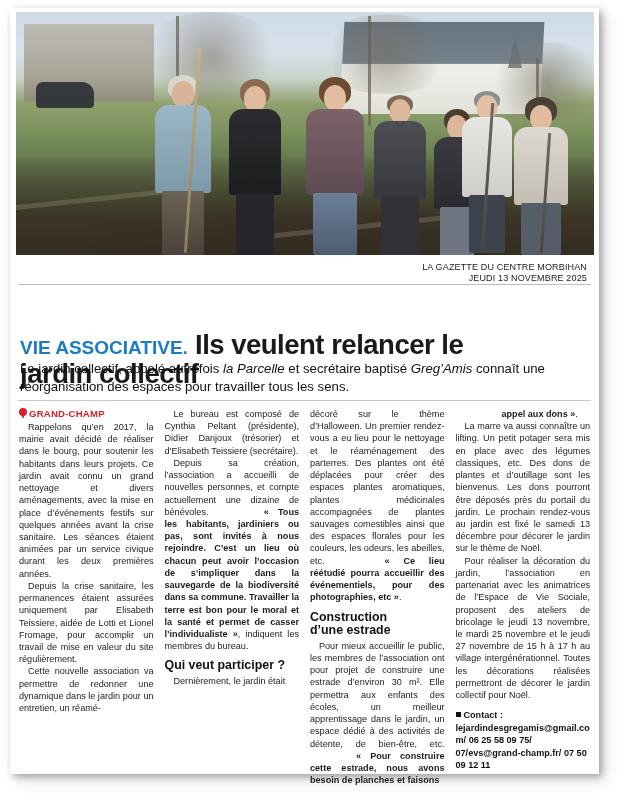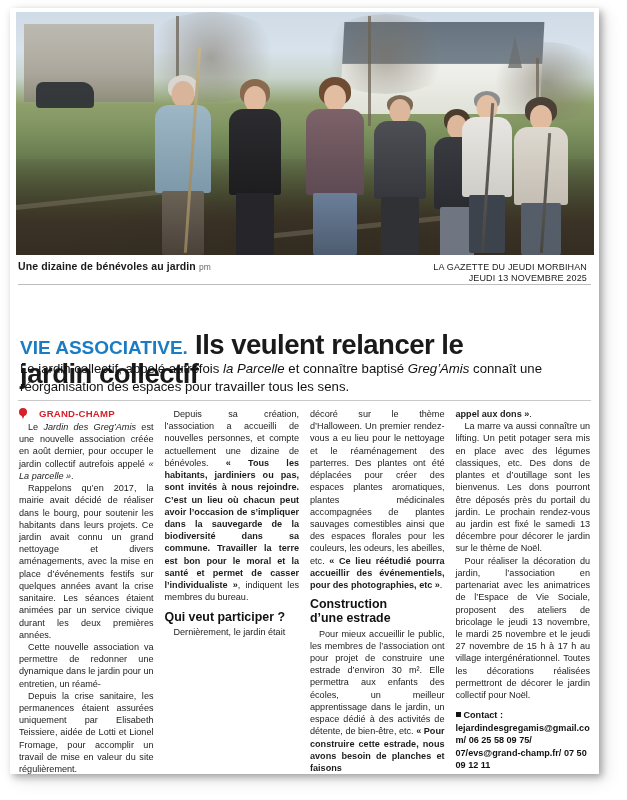--- a/index.html
+++ b/index.html
@@ -158,25 +158,25 @@
     margin: 0;
     font-size: 9.1px;
     line-height: 1.345;
     text-align: justify;
     color: #1c1c1c;
     text-indent: 9px;
     hyphens: auto;
   }
   .col p.noind { text-indent: 0; }
   .col p i { font-style: italic; }
-  .col p b, .col p strong { font-weight: bold; }
+  .col p b, .col p strong { font-weight: bold; margin-left: 46px; }
 
   .loc {
     font-size: 9.6px; font-weight: bold; color: #d6202a;
-    letter-spacing: .2px; margin: 0 0 2px 0; display: flex; align-items: center; gap: 12px;
+    letter-spacing: .2px; margin: 0 0 2px 0; display: flex; align-items: center; gap: 2px;
   }
   .pin { display: inline-block; width: 8px; height: 11px; position: relative; }
   .pin::before {
     content: ""; position: absolute; left: 0; top: 0;
     width: 8px; height: 8px; border-radius: 50% 50% 50% 50%;
     background: #d6202a;
   }
   .pin::after {
     content: ""; position: absolute; left: 2px; top: 6px;
     width: 0; height: 0;
@@ -272,56 +272,52 @@
       <div class="person" style="left:492px;width:66px;height:158px;">
         <div class="p-hair" style="top:0;width:32px;height:26px;background:#4a4036;"></div>
         <div class="p-head" style="top:8px;width:22px;height:26px;background:#e0bb9f;"></div>
         <div class="p-body" style="top:30px;width:54px;height:78px;background:linear-gradient(to bottom,#ded9d0,#c3bdb3);"></div>
         <div class="p-legs" style="top:106px;width:40px;height:52px;background:#555d68;"></div>
       </div>
       <div class="tool dark" style="left:528px;height:120px;"></div>
     </div>
   </div>
 
-  <div class="caption">
-    <span>Une dizaine de bénévoles au jardin</span>
-    <span class="credit">pm</span>
-  </div>
 
   <div class="masthead">
-    <div class="mh-line">LA GAZETTE DU JEUDI MORBIHAN</div>
+    <div class="mh-line">LA GAZETTE DU CENTRE MORBIHAN</div>
     <div class="mh-line">JEUDI 13 NOVEMBRE 2025</div>
   </div>
 
   <div class="rule-top"></div>
 
   <div class="headline">
     <span class="kicker">VIE ASSOCIATIVE.</span>
     <span>Ils veulent relancer</span>
     <span>le jardin collectif</span>
   </div>
 
-  <div class="chapo"><span>Le jardin collectif, appelé autrefois </span><i>la Parcelle</i><span> et connaître baptisé </span><i>Greg’Amis</i><span> connaît une réorganisation des espaces pour travailler tous les sens.</span></div>
+  <div class="chapo"><span>Le jardin collectif, appelé autrefois </span><i>la Parcelle</i><span> et secrétaire baptisé </span><i>Greg’Amis</i><span> connaît une réorganisation des espaces pour travailler tous les sens.</span></div>
 
   <div class="rule-mid"></div>
 
   <div class="cols">
 
     <div class="col">
       <div class="loc">
         <span class="pin"></span>
         <span>GRAND-CHAMP</span>
       </div>
-      <p><span>Le </span><i>Jardin des Greg’Amis</i><span> est une nouvelle association créée en août dernier, pour occuper le jardin collectif autrefois appelé </span><i>« La parcelle »</i><span>.</span></p>
       <p>Rappelons qu’en 2017, la mairie avait décidé de réaliser dans le bourg, pour soutenir les habitants dans leurs projets. Ce jardin avait connu un grand nettoyage et divers aménagements, avec la mise en place d’événements festifs sur quelques années avant la crise sanitaire. Les séances étaient animées par un service civique durant les deux premières années.</p>
+      <p>Depuis la crise sanitaire, les permanences étaient assurées uniquement par Elisabeth Teissiere, aidée de Lotti et Lionel Fromage, pour accomplir un travail de mise en valeur du site régulièrement.</p>
       <p>Cette nouvelle association va permettre de redonner une dynamique dans le jardin pour un entretien, un réamé-</p>
-      <p>Depuis la crise sanitaire, les permanences étaient assurées uniquement par Elisabeth Teissiere, aidée de Lotti et Lionel Fromage, pour accomplir un travail de mise en valeur du site régulièrement.</p>
     </div>
 
     <div class="col">
+      <p>Le bureau est composé de Cynthia Peltant (présidente), Didier Danjoux (trésorier) et d’Elisabeth Teissiere (secrétaire).</p>
       <p><span>Depuis sa création, l’association a accueilli de nouvelles personnes, et compte actuellement une dizaine de bénévoles. </span><b>« Tous les habitants, jardiniers ou pas, sont invités à nous rejoindre. C’est un lieu où chacun peut avoir l’occasion de s’impliquer dans la sauvegarde de la biodiversité dans sa commune. Travailler la terre est bon pour le moral et la santé et permet de casser l’individualiste »</b><span>, indiquent les membres du bureau.</span></p>
       <div class="subhead">Qui veut participer ?</div>
       <p>Dernièrement, le jardin était</p>
     </div>
 
     <div class="col">
       <p class="noind"><span>décoré sur le thème d’Halloween. Un premier rendez-vous a eu lieu pour le nettoyage et le réaménagement des parterres. Des plantes ont été déplacées pour créer des espaces plantes aromatiques, plantes médicinales accompagnées de plantes sauvages comestibles ainsi que des espaces florales pour les couleurs, les odeurs, les abeilles, etc. </span><b>« Ce lieu réétudié pourra accueillir des événementiels, pour des photographies, etc »</b><span>.</span></p>
       <div class="subhead"><span>Construction</span><br><span>d’une estrade</span></div>
       <p><span>Pour mieux accueillir le public, les membres de l’association ont pour projet de construire une estrade d’environ 30 m². Elle permettra aux enfants des écoles, un meilleur apprentissage dans le jardin, un espace dédié à des activités de détente, de bien-être, etc. </span><b>« Pour construire cette estrade, nous avons besoin de planches et faisons</b></p>
     </div>

